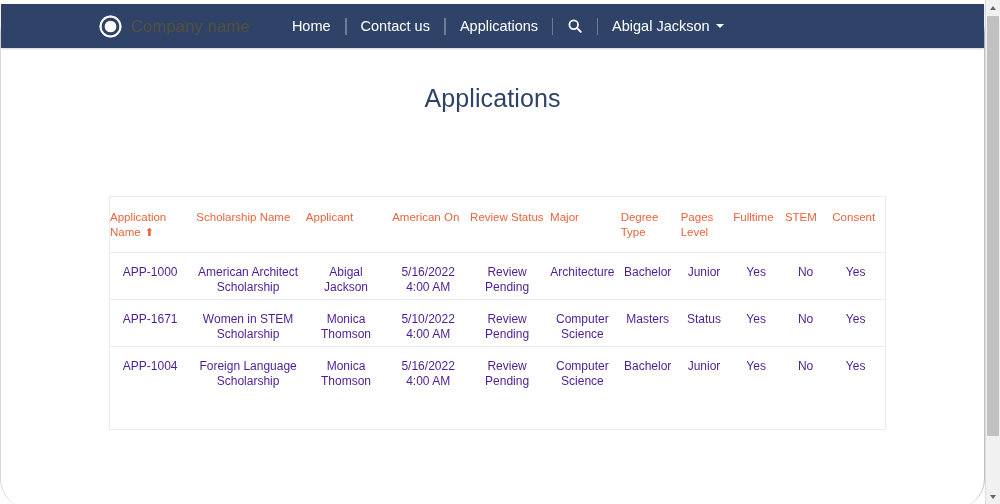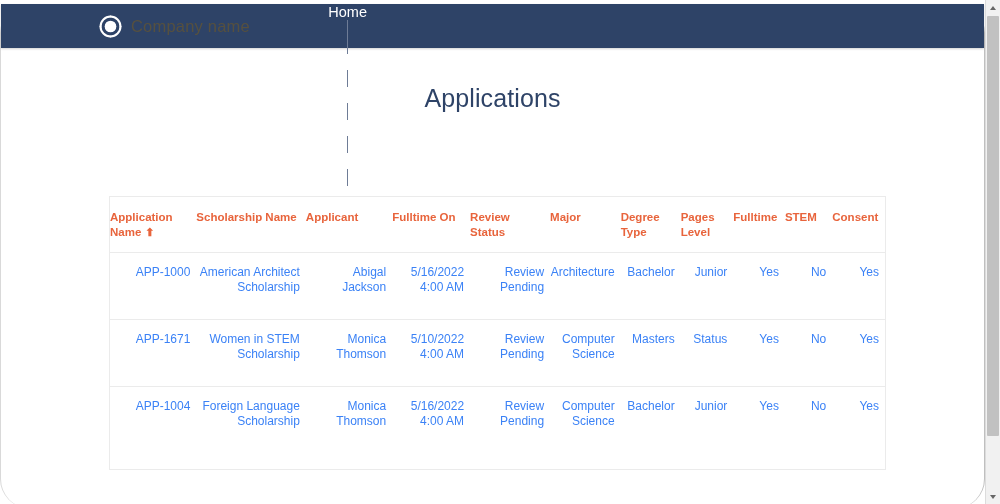--- a/index.html
+++ b/index.html
@@ -63,21 +63,20 @@
     font-size: 16.5px;
     color: #56503f;
     letter-spacing: 0.2px;
     white-space: nowrap;
   }
 
   .nav-links {
     display: flex;
     align-items: center;
     height: 44px;
-    flex-direction: column;
   }
 
   .nav-item {
     color: #ffffff;
     font-size: 14.5px;
     padding: 0 14px;
     white-space: nowrap;
     display: flex;
     align-items: center;
     height: 44px;
@@ -134,35 +133,35 @@
 
   table.data-table {
     width: 100%;
     border-collapse: collapse;
     table-layout: fixed;
   }
 
   table.data-table th {
     color: #e8643c;
     font-size: 11.5px;
-    font-weight: bold;
+    font-weight: normal;
     text-align: left;
     vertical-align: top;
     padding: 13px 6px 12px 0;
     line-height: 15px;
     border-bottom: 1px solid #ebebeb;
     cursor: pointer;
   }
 
   table.data-table td {
-    color: #3b82f6;
+    color: #4c1d95;
     font-size: 12px;
-    text-align: right;
+    text-align: center;
     vertical-align: top;
-    padding: 12px 6px 24px 0;
+    padding: 12px 6px 4px 0;
     line-height: 15px;
     border-bottom: 1px solid #ebebeb;
   }
 
   table.data-table tbody tr:last-child td {
     border-bottom: none;
     padding-bottom: 40px;
   }
 
   th:first-child, td:first-child { padding-left: 8px; }
@@ -251,21 +250,20 @@
       <div class="nav-links">
 
         <a class="nav-item">Home</a>
         <span class="nav-sep"></span>
 
         <span class="nav-sep"></span>
 
         <a class="nav-item">Contact us</a>
         <span class="nav-sep"></span>
 
-        <a class="nav-item">Scholarship List</a>
         <span class="nav-sep"></span>
 
         <a class="nav-item">Applications</a>
         <span class="nav-sep"></span>
 
         <span class="search-btn">
           <svg viewBox="0 0 20 20" width="16" height="16" aria-hidden="true">
             <circle cx="8.4" cy="8.4" r="5.4" fill="none" stroke="#ffffff" stroke-width="2.2"></circle>
             <line x1="12.6" y1="12.6" x2="17.3" y2="17.3" stroke="#ffffff" stroke-width="2.4" stroke-linecap="round"></line>
           </svg>
@@ -295,21 +293,21 @@
             <col class="col-class">
             <col class="col-fulltime">
           <col class="col-stem">
             <col class="col-consent">
         </colgroup>
         <thead>
           <tr>
             <th><span>Application Name</span><span class="sort-arrow">⬆</span></th>
             <th>Scholarship Name</th>
             <th>Applicant</th>
-            <th>Fulltime On</th>
+            <th>American On</th>
             <th>Review Status</th>
             <th>Major</th>
             <th>Degree Type</th>
             <th>Pages Level</th>
             <th>Fulltime</th>
             <th>STEM</th>
             <th>Consent</th>
           </tr>
         </thead>
         <tbody>

